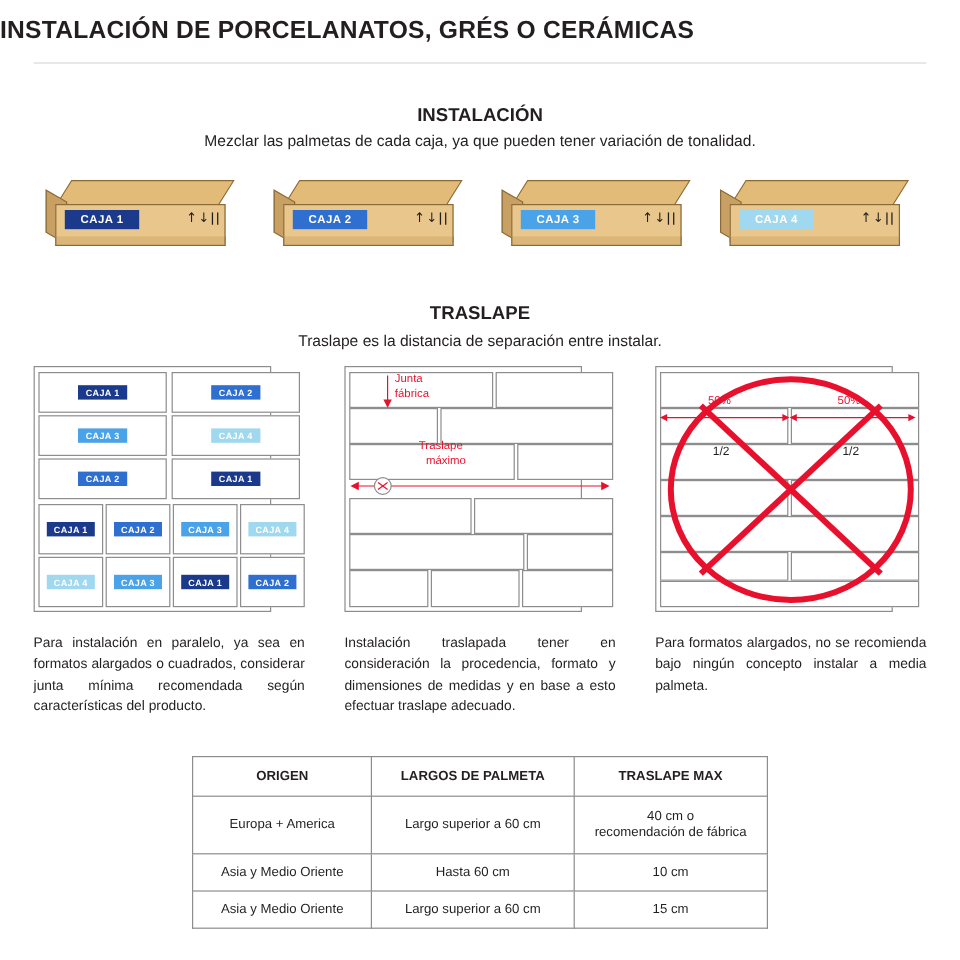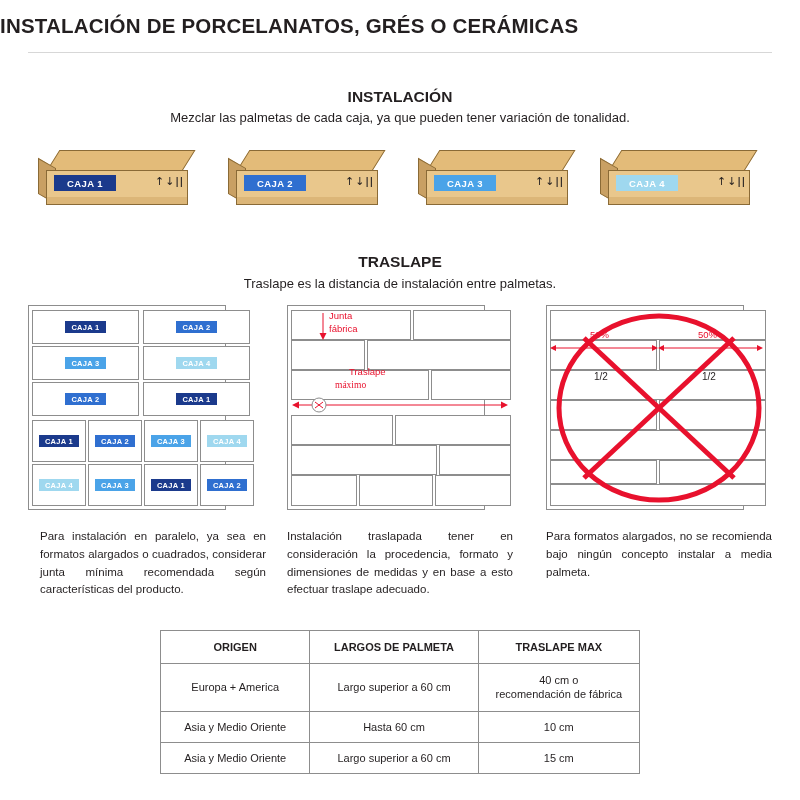--- a/index.html
+++ b/index.html
@@ -148,21 +148,21 @@
       <div class="box-side"></div>
       <div class="box-front"></div>
       <div class="box-front2"></div>
       <div class="caja-label" style="background:#9fd8ef;color:#ffffff;">CAJA 4</div>
       <div class="mark">↑↓ǀǀ</div>
     </div>
 
   </div>
 
   <div class="sec-title" style="top:253px;">TRASLAPE</div>
-  <div class="sec-sub" style="top:276px;">Traslape es la distancia de instalación entre palmetas.</div>
+  <div class="sec-sub" style="top:276px;">Traslape es la distancia de separación entre instalar.</div>
 
   <div class="panel" style="left:28px;">
     <div class="frame"></div>
 
     <div class="tile" style="left:4px;top:5px;width:105px;height:32px;">
       <span class="tile-lbl" style="background:#1b3a8c;">CAJA 1</span>
     </div>
     <div class="tile" style="left:115px;top:5px;width:105px;height:32px;">
       <span class="tile-lbl" style="background:#2f6fd0;">CAJA 2</span>
     </div>
@@ -231,21 +231,21 @@
     <div class="brick" style="left:148px;top:170px;width:74px;height:29px;"></div>
 
     <svg style="position:absolute;left:30px;top:6px;width:40px;height:30px;">
       <line x1="6" y1="2" x2="6" y2="24" stroke="#e8112d" stroke-width="1"></line>
       <polygon points="6,29 2.5,22 9.5,22" fill="#e8112d"></polygon>
     </svg>
     <div class="ann" style="left:42px;top:6px;">Junta</div>
     <div class="ann" style="left:42px;top:19px;">fábrica</div>
 
     <div class="ann" style="left:62px;top:62px;">Traslape</div>
-    <div class="ann" style="left:48px;top:75px;font-family:Liberation Serif, serif;">máximo</div>
+    <div class="ann" style="left:68px;top:75px;">máximo</div>
 
     <svg style="position:absolute;left:4px;top:90px;width:218px;height:20px;">
       <line x1="6" y1="10" x2="212" y2="10" stroke="#e8112d" stroke-width="1"></line>
       <polygon points="1,10 8,6.5 8,13.5" fill="#e8112d"></polygon>
       <polygon points="217,10 210,6.5 210,13.5" fill="#e8112d"></polygon>
       <circle cx="28" cy="10" r="7" fill="#ffffff" stroke="#8d8d8d" stroke-width="1"></circle>
       <line x1="24" y1="7" x2="32" y2="13" stroke="#e8112d" stroke-width="1"></line>
       <line x1="32" y1="7" x2="24" y2="13" stroke="#e8112d" stroke-width="1"></line>
     </svg>
   </div>
@@ -277,21 +277,21 @@
     <div style="position:absolute;left:48px;top:66px;font-size:10px;">1/2</div>
     <div style="position:absolute;left:156px;top:66px;font-size:10px;">1/2</div>
 
     <svg class="circle-x" viewBox="0 0 210 190">
       <ellipse cx="105" cy="95" rx="100" ry="92" fill="none" stroke="#e8112d" stroke-width="5"></ellipse>
       <line x1="30" y1="25" x2="180" y2="165" stroke="#e8112d" stroke-width="5"></line>
       <line x1="180" y1="25" x2="30" y2="165" stroke="#e8112d" stroke-width="5"></line>
     </svg>
   </div>
 
-  <div class="cap" style="left:40px;">Para instalación en paralelo, ya sea en formatos alargados o cuadrados, considerar junta mínima recomendada según características del producto.</div>
+  <div class="cap" style="left:28px;">Para instalación en paralelo, ya sea en formatos alargados o cuadrados, considerar junta mínima recomendada según características del producto.</div>
   <div class="cap" style="left:287px;">Instalación traslapada tener en consideración la procedencia, formato y dimensiones de medidas y en base a esto efectuar traslape adecuado.</div>
   <div class="cap" style="left:546px;">Para formatos alargados, no se recomienda bajo ningún concepto instalar a media palmeta.</div>
 
   <table class="tbl">
     <thead>
       <tr>
         <th style="width:150px;">ORIGEN</th>
         <th style="width:170px;">LARGOS DE PALMETA</th>
         <th style="width:160px;">TRASLAPE MAX</th>
       </tr>

